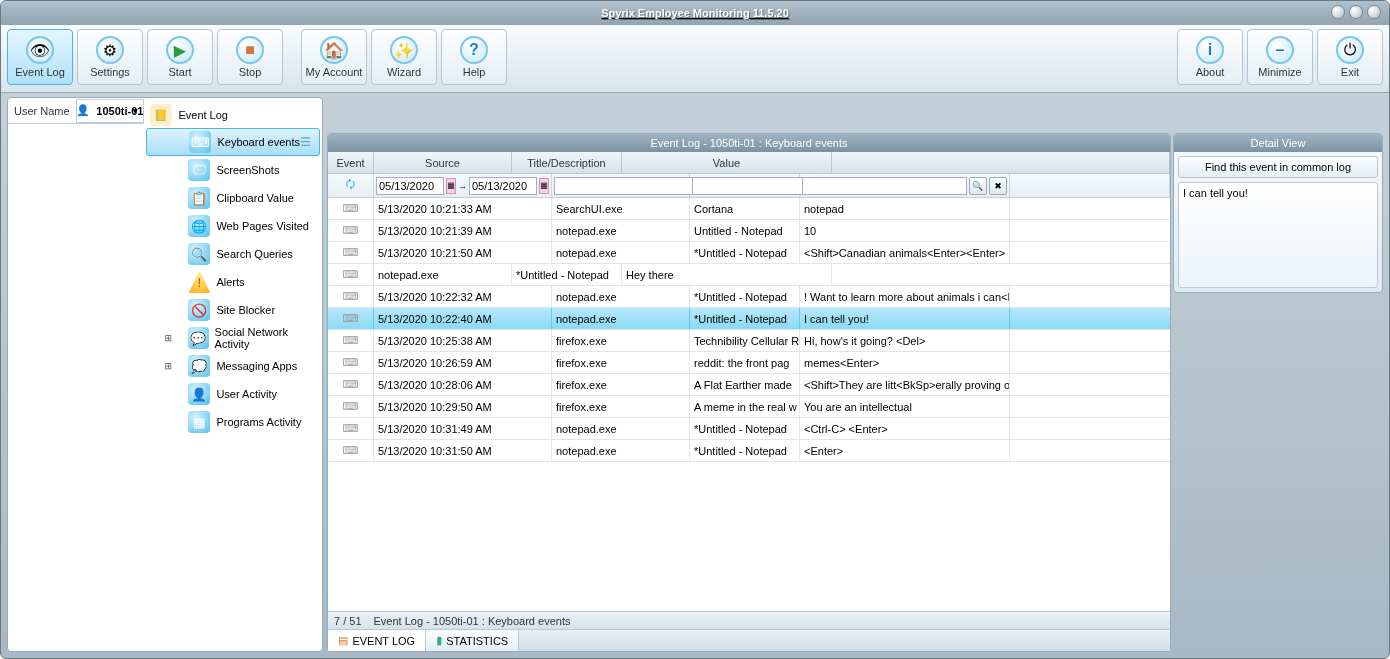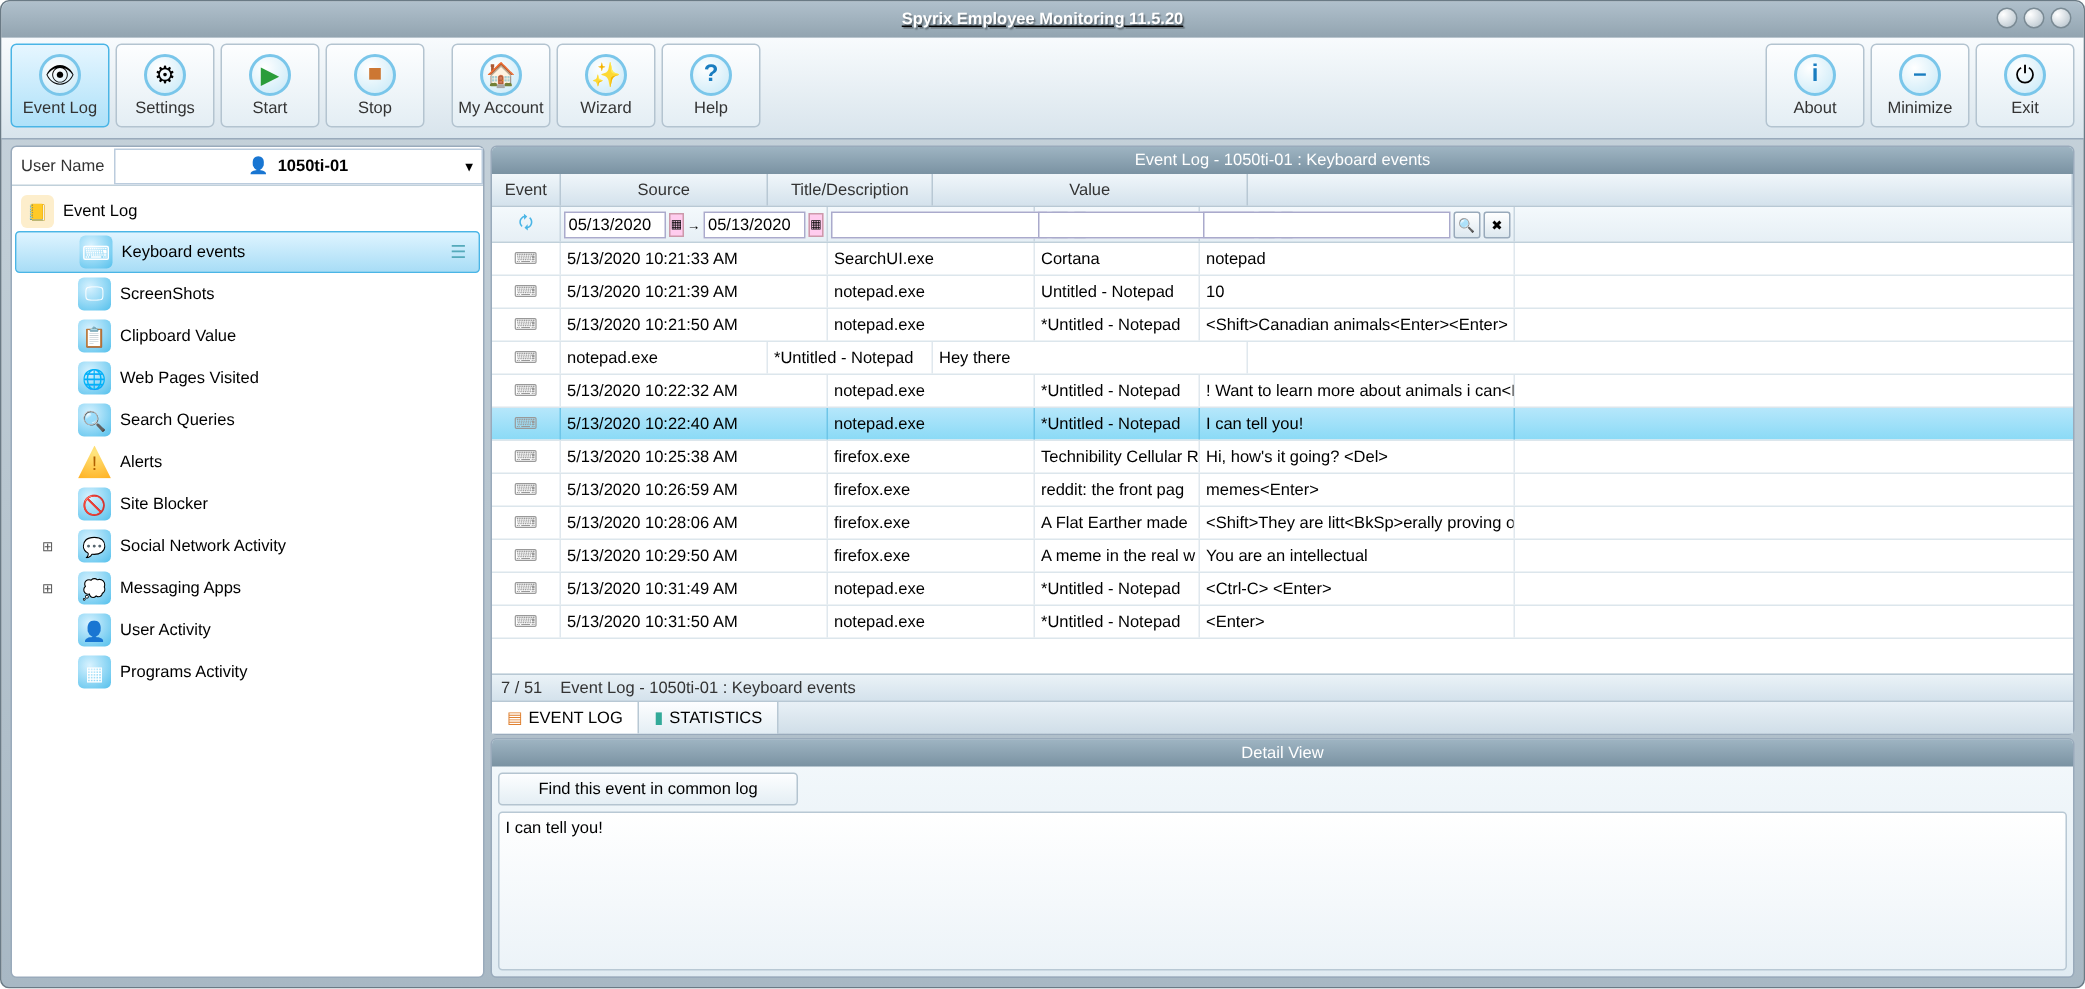--- a/index.html
+++ b/index.html
@@ -12,36 +12,36 @@
 .window-ctrl { width: 14px; height: 14px; border-radius: 50%; background: radial-gradient(circle at 30% 30%, #fff, #b0bec8); border: 1px solid #7a8a94; }
 
 .toolbar { height: 68px; background: linear-gradient(#f8fbfd, #d8e4ec); border-bottom: 1px solid #9ab; display: flex; padding: 4px 6px; gap: 4px; }
 .toolbar-right { margin-left: auto; display: flex; gap: 4px; }
 .tb-btn { width: 66px; height: 56px; background: linear-gradient(#fdfeff, #e4eef4); border: 1px solid #b4c4d0; border-radius: 4px; display: flex; flex-direction: column; align-items: center; justify-content: center; cursor: pointer; gap: 2px; }
 .tb-btn.active { background: linear-gradient(#e6f6ff, #aee1f9); border-color: #4ab5e6; }
 .tb-icon { width: 28px; height: 28px; border-radius: 50%; display: flex; align-items: center; justify-content: center; font-size: 16px; border: 2px solid #7ac6ea; background: radial-gradient(circle at 35% 30%, #fff, #c6e8f7); }
 .tb-label { font-size: 11px; color: #333; }
 
 .content { display: flex; padding: 4px 6px 6px; gap: 4px; height: calc(100% - 92px); }
-.left-panel { width: 316px; background: #fff; border: 1px solid #9ab; border-radius: 4px; display: flex; flex-direction: column; }
+.left-panel { width: 316px; background: #fff; border: 1px solid #9ab; border-radius: 4px; display: flex; flex-direction: row; }
 .username-bar { display: flex; align-items: center; height: 26px; border-bottom: 1px solid #c0d0da; }
 .un-label { padding: 0 6px; color: #333; }
 .un-select { flex: 1; height: 24px; border: 1px solid #bcd; background: #fff; display: flex; align-items: center; justify-content: center; gap: 6px; font-weight: bold; position: relative; }
 .un-select::after { content: "▾"; position: absolute; right: 6px; font-size: 9px; }
 
 .tree { padding: 4px 2px; overflow: auto; flex: 1; }
 .tree-root { display: flex; align-items: center; gap: 6px; padding: 2px 4px; }
 .tree-item { display: flex; align-items: center; gap: 6px; padding: 3px 4px 3px 42px; cursor: pointer; position: relative; height: 28px; }
 .tree-item .ti-icon { width: 22px; height: 22px; border-radius: 4px; display: flex; align-items: center; justify-content: center; font-size: 13px; background: radial-gradient(circle at 35% 30%, #d8f2ff, #54c0ec); color: #fff; }
 .tree-item.selected { background: linear-gradient(#dff4ff, #a8ddf6); border: 1px solid #4ab5e6; border-radius: 3px; }
 .tree-item .expander { position: absolute; left: 18px; font-size: 9px; color: #555; }
 .tree-root .ti-icon { width: 22px; height: 22px; border-radius: 4px; background: #fdeecc; display: flex; align-items: center; justify-content: center; }
 .slider-icon { position: absolute; right: 8px; color: #5ab; font-size: 12px; }
 
-.right-panel { flex: 1; display: flex; flex-direction: column; gap: 2px; }
+.right-panel { flex: 1; display: flex; flex-direction: row; gap: 2px; margin-top: 36px; }
 .panel-box { background: linear-gradient(#f4f9fc, #e0ebf2); border: 1px solid #9ab; border-radius: 4px; }
 .panel-header { height: 18px; background: linear-gradient(#9eb4c2, #7a92a2); color: #fff; text-align: center; font-size: 11px; border-radius: 3px 3px 0 0; line-height: 18px; }
 
 .grid-box { flex: 1; display: flex; flex-direction: column; min-height: 0; }
 .grid-header { display: flex; background: linear-gradient(#f0f6fa, #d4e2ec); border-bottom: 1px solid #b8c8d4; height: 22px; }
 .gh-cell { border-right: 1px solid #b8c8d4; display: flex; align-items: center; justify-content: center; color: #333; font-size: 11px; }
 .col-evt { width: 46px; }
 .col-dt { width: 178px; }
 .col-src { width: 138px; }
 .col-td { width: 110px; }

